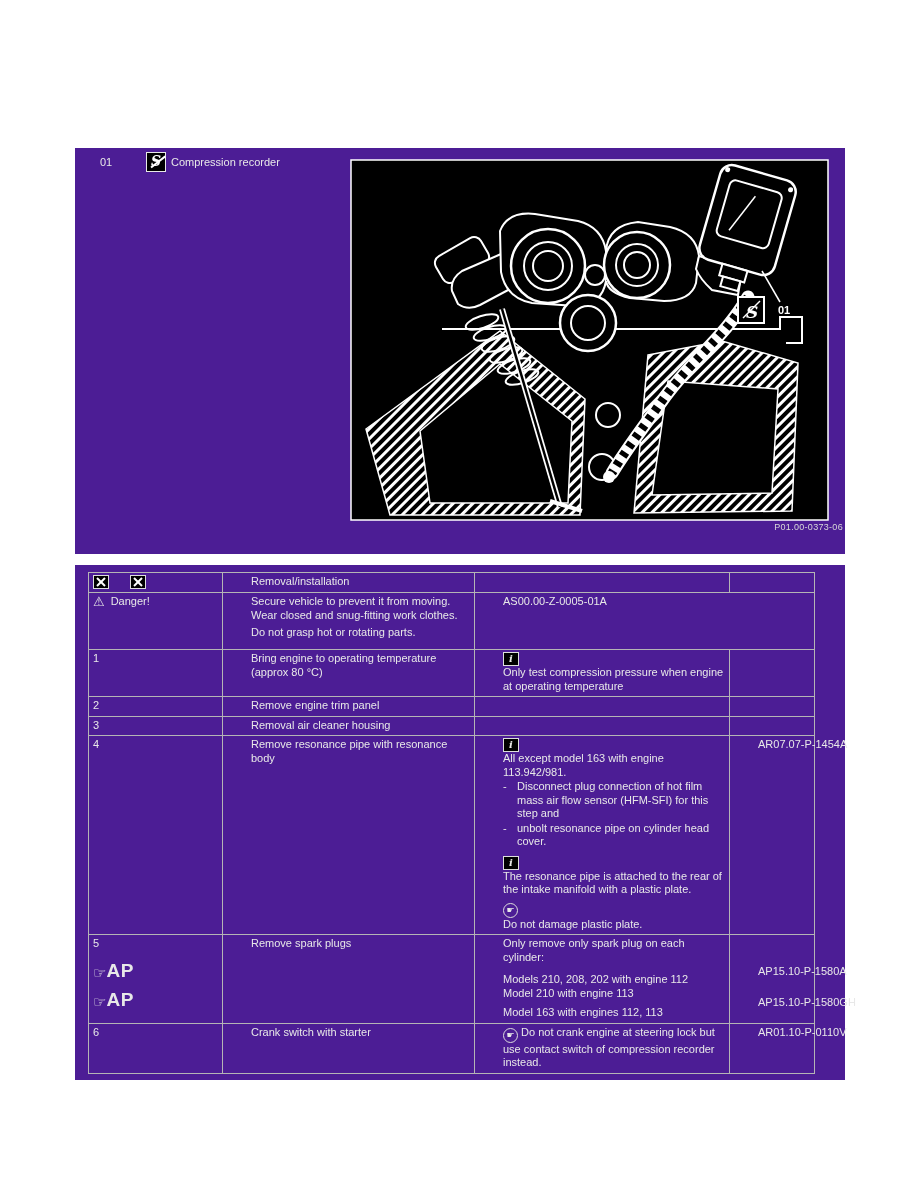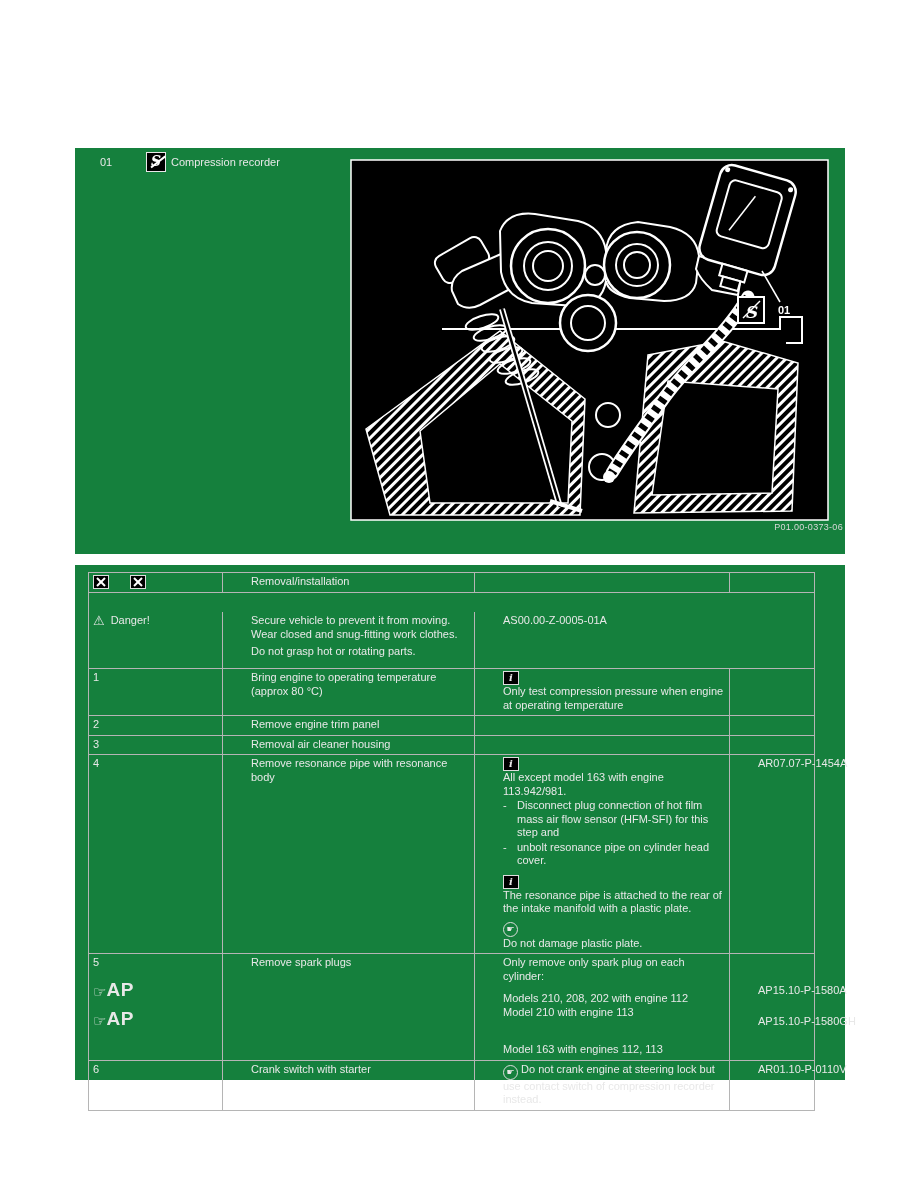--- a/index.html
+++ b/index.html
@@ -1,20 +1,20 @@
 <!DOCTYPE html>
 <html><head>
 <meta charset="utf-8">
 <style>
   html,body{margin:0;padding:0;}
   body{
     width:918px;height:1188px;position:relative;background:#ffffff;
     font-family:"Liberation Sans",sans-serif;overflow:hidden;
   }
-  .panel{position:absolute;background:#15803d;color:#e8e8e8;}
+  .panel{position:absolute;background:#4c1d95;color:#e8e8e8;}
   #figure-panel{left:75px;top:148px;width:770px;height:406px;}
   #table-panel{left:75px;top:565px;width:770px;height:515px;}
 
   
   .fig-legend-num{position:absolute;left:25px;top:8px;font-size:11px;}
   .fig-legend-icon{position:absolute;left:71px;top:4px;}
   .fig-legend-label{position:absolute;left:96px;top:8px;font-size:11px;}
   .frame{position:absolute;left:275px;top:11px;width:479px;height:362px;}
   .fig-code{position:absolute;right:2px;top:374px;font-size:9px;color:#d8d8d8;letter-spacing:0.3px;}
 
@@ -22,21 +22,21 @@
   .toolbox .s{position:absolute;left:0;top:0;width:100%;height:100%;
     font:italic bold 14px "DejaVu Serif",serif;text-align:center;line-height:17px;color:#fff;}
   .toolbox .slash{position:absolute;left:2px;top:8px;width:18px;height:1.5px;background:#fff;transform:rotate(-38deg);}
 
   
   .tbl{position:absolute;left:13px;top:7px;width:725px;border:1px solid #b5b5b5;border-bottom:none;}
   .trow{display:grid;grid-template-columns:134px 228px 231px 132px;border-bottom:1px solid #b5b5b5;gap:24px;}
   .cell{border-right:1px solid #b5b5b5;padding:2px 4px 3px 4px;font-size:11px;line-height:13.5px;overflow:hidden;}
   .cell:last-child{border-right:none;}
   .rh-header{min-height:17px;}
-  .rh-danger{min-height:56px;margin-top:19px;}
+  .rh-danger{min-height:56px;}
   .rh-r1{min-height:44px;}
   .rh-r2{min-height:13px;}
   .rh-r3{min-height:13px;}
   .rh-r4{min-height:176px;}
   .rh-r5{min-height:75px;}
   .rh-r6{min-height:42px;}
 
   .pre{white-space:pre-wrap;}
   .gap4{margin-top:4px;}
   .gap7{margin-top:7px;}
@@ -49,21 +49,21 @@
   .hand{display:inline-block;width:13px;height:13px;border:1px solid #ddd;border-radius:50%;
     font-size:9px;line-height:13px;text-align:center;vertical-align:-2px;}
   .bullet{display:flex;margin-top:1px;}
   .bullet .dash{width:14px;flex:0 0 14px;}
   .ap-line{margin-top:13px;}
   .ptr{font-size:15px;vertical-align:-1px;}
   .ap{font-weight:bold;font-size:19px;letter-spacing:0.5px;}
   .doc1{margin-top:28px;}
   .doc2{margin-top:17px;}
   .variants1{margin-top:9px;}
-  .variants3{margin-top:24px;}
+  .variants3{margin-top:6px;}
 </style>
 </head>
 <body>
 
 <div class="panel" id="figure-panel">
   <span class="fig-legend-num">01</span>
   <span class="fig-legend-icon toolbox">
     <span class="s">S</span>
     <span class="slash"></span>
   </span>

